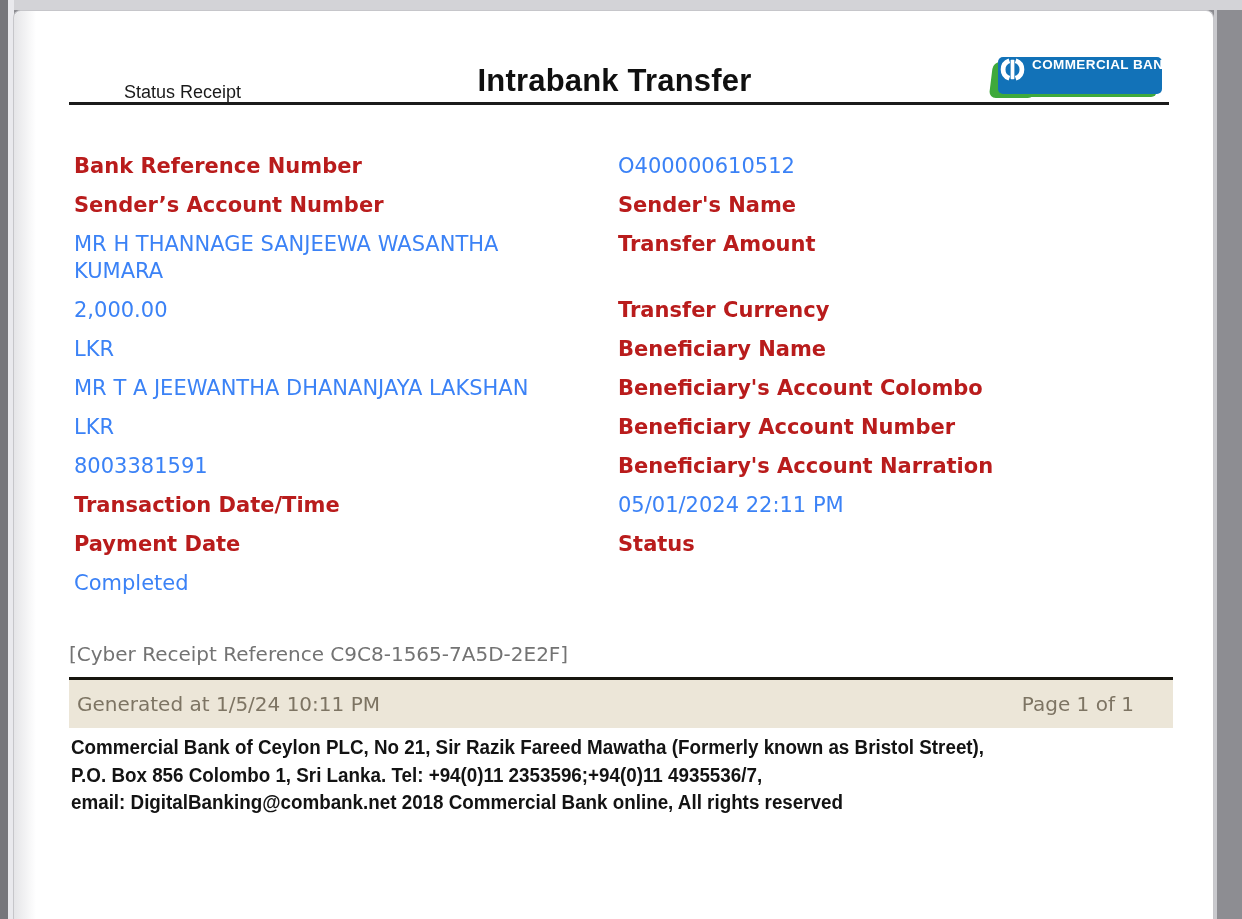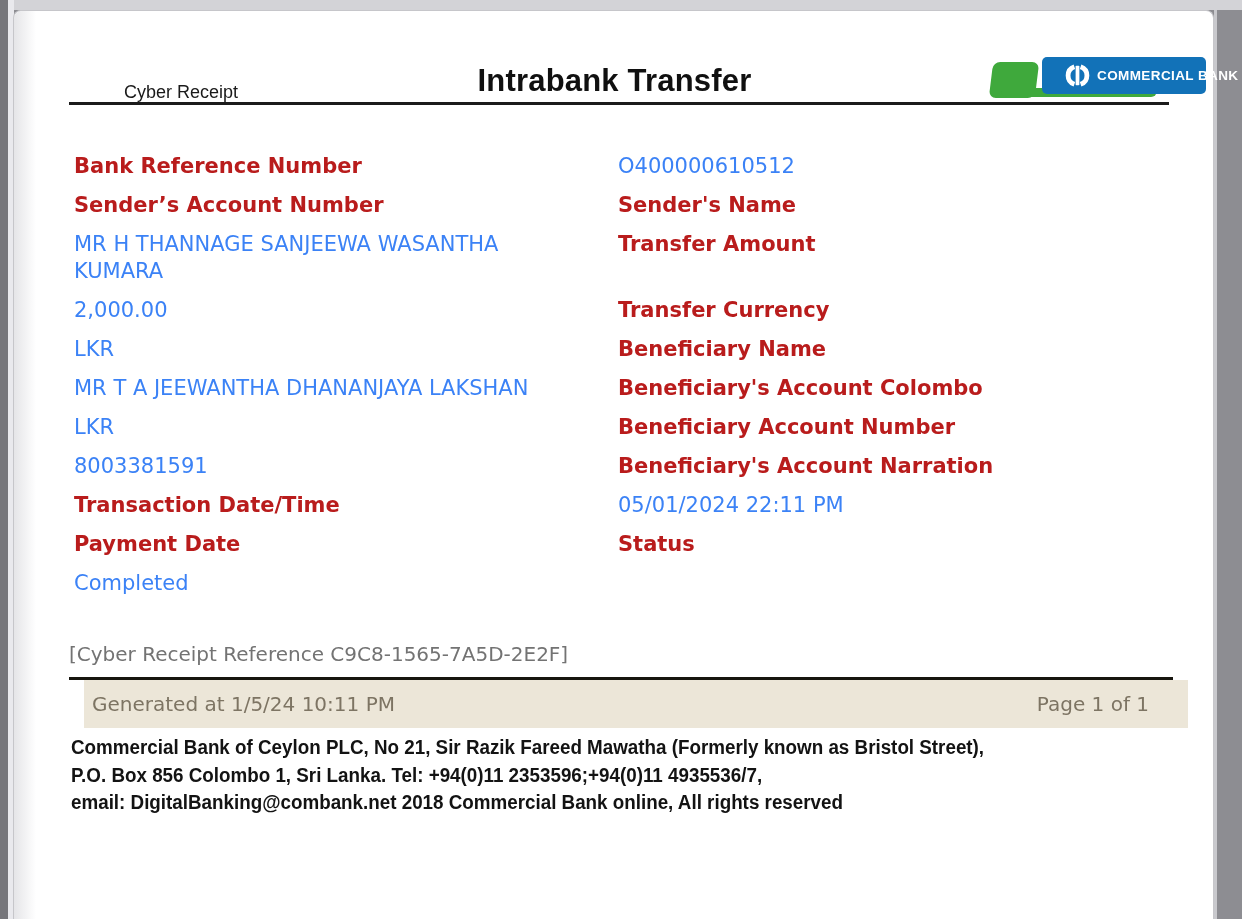--- a/index.html
+++ b/index.html
@@ -30,56 +30,56 @@
     font-family:"Liberation Sans",sans-serif;font-weight:700;font-size:31px;color:#101010;
     letter-spacing:0.2px;}
   .header-rule{position:absolute;left:55px;top:91px;width:1100px;height:3px;background:#1b1b1b;}
 
   
   .logo{position:absolute;top:46px;right:51px;width:171px;height:43px;}
   .logo-green{position:absolute;left:0;top:5px;width:46px;height:36px;background:#3fa93c;
     border-radius:7px;transform:skewX(-7deg);}
   .logo-green-bottom{position:absolute;left:10px;top:31px;width:156px;height:9px;background:#3fa93c;border-radius:0 0 6px 6px;}
   .logo-blue{position:absolute;left:7px;top:0;width:164px;height:37px;background:#1272b8;
-    border-radius:5px;display:flex;align-items:center;padding-left:23px;box-sizing:border-box;gap:7px;margin-left:44px;}
+    border-radius:5px;display:flex;padding-left:2px;box-sizing:border-box;gap:7px;}
   .logo-mark{width:25px;height:25px;flex:0 0 auto;}
   .logo-text{color:#ffffff;font-family:"Liberation Sans",sans-serif;font-weight:700;
     font-size:13.5px;letter-spacing:0.4px;white-space:nowrap;}
 
   
   .fields{position:absolute;left:60px;top:142px;display:grid;
     grid-template-columns:544px 492px;row-gap:12px;font-size:21px;line-height:27px;color:#1a1a1a;}
   .f-label{font-weight:700;color:#b91c1c;}
   .f-value{max-width:492px;color:#3b82f6;}
 
   .reference-line{position:absolute;left:55px;top:631px;font-size:20px;color:#737373;}
 
   
   .bar-rule{position:absolute;left:55px;top:666px;width:1104px;height:3px;background:#17150f;}
   .status-bar{position:absolute;left:55px;top:669px;width:1104px;height:48px;
     display:flex;align-items:center;justify-content:space-between;box-sizing:border-box;
-    padding:0 39px 0 8px;font-size:20px;margin-left:15px;}
+    padding:0 39px 0 8px;font-size:20px;}
 
   
   .footer{position:absolute;left:57px;top:723px;
     font-family:"Liberation Sans",sans-serif;font-weight:700;font-size:20px;line-height:27.5px;
     color:#131313;transform:scaleX(0.94);transform-origin:left top;white-space:nowrap;}
 </style>
 </head>
 <body>
 
 <div class="top-band"></div>
 <div class="left-gutter"></div>
 <div class="left-strip"></div>
 <div class="right-gap"></div>
 
 <div class="page">
   <div class="page-shade"></div>
 
-  <div class="doc-label">Cyber Receipt</div>
+  <div class="doc-label">Status Receipt</div>
   <div class="title">Intrabank Transfer</div>
 
   <div class="logo">
     <div class="logo-green" style="background: rgb(63, 169, 60);"></div>
     <div class="logo-green-bottom" style="background: rgb(63, 169, 60);"></div>
     <div class="logo-blue" style="background: rgb(18, 114, 184);">
       <svg class="logo-mark" viewBox="0 0 24 24">
         <path d="M9 3.5 A 9 9 0 0 0 9 20.5" stroke="#ffffff" stroke-width="4.6" fill="none"></path>
         <rect x="10.2" y="2.6" width="3.6" height="18.8" rx="0.8" fill="#ffffff"></rect>
         <path d="M15 3.5 A 9 9 0 0 1 15 20.5" stroke="#ffffff" stroke-width="4.6" fill="none"></path>

